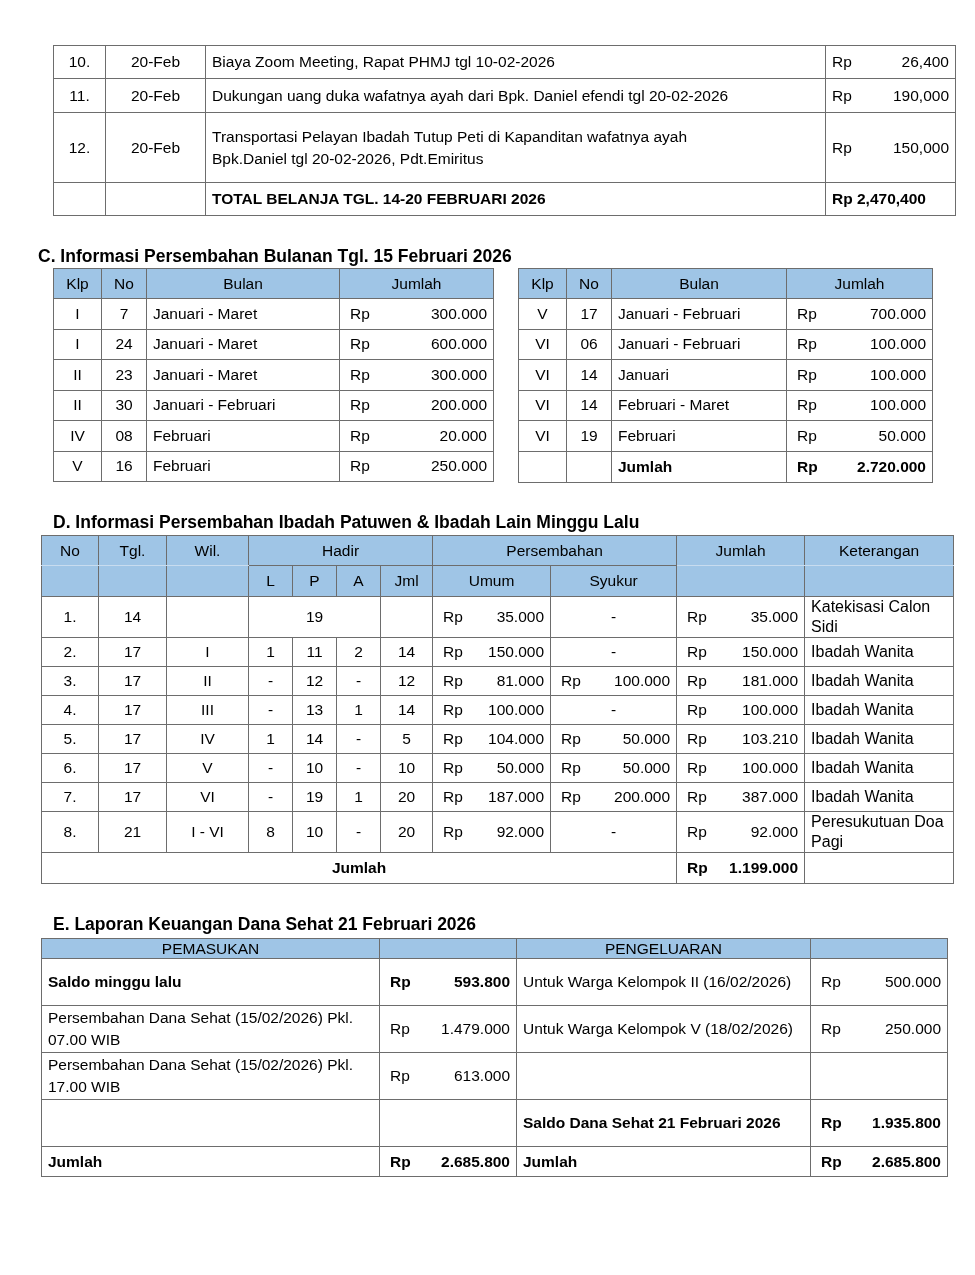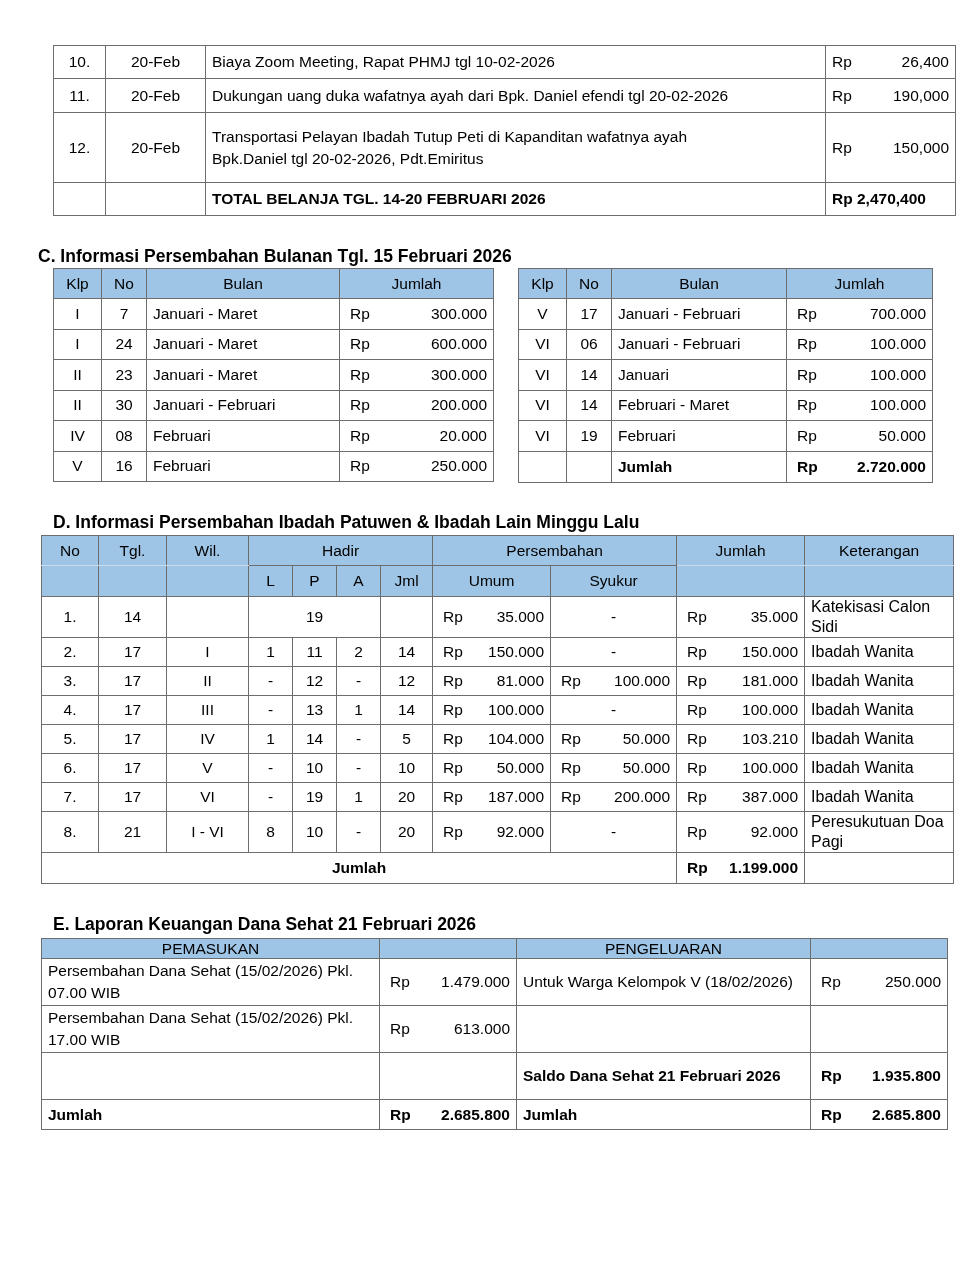--- a/index.html
+++ b/index.html
@@ -516,20 +516,36 @@
   <tbody>
       <tr style="height:20px">
     <th>PEMASUKAN</th>
     <th></th>
     <th>PENGELUARAN</th>
     <th></th>
   </tr>
   </tbody>
     <tbody id="e-rows">
       <tr style="height:47px">
+        <td class="lh b">Saldo minggu lalu</td>
+        <td class="b">
+          <div class="money">
+            <span class="rp">Rp</span>
+            <span>593.800</span>
+          </div>
+        </td>
+        <td class="lh">Untuk Warga Kelompok II (16/02/2026)</td>
+        <td class="">
+          <div class="money">
+            <span class="rp">Rp</span>
+            <span>500.000</span>
+          </div>
+        </td>
+      </tr>
+      <tr style="height:47px">
         <td class="lh">Persembahan Dana Sehat (15/02/2026) Pkl. 07.00 WIB</td>
         <td class="">
           <div class="money">
             <span class="rp">Rp</span>
             <span>1.479.000</span>
           </div>
         </td>
         <td class="lh">Untuk Warga Kelompok V (18/02/2026)</td>
         <td class="">
           <div class="money">

